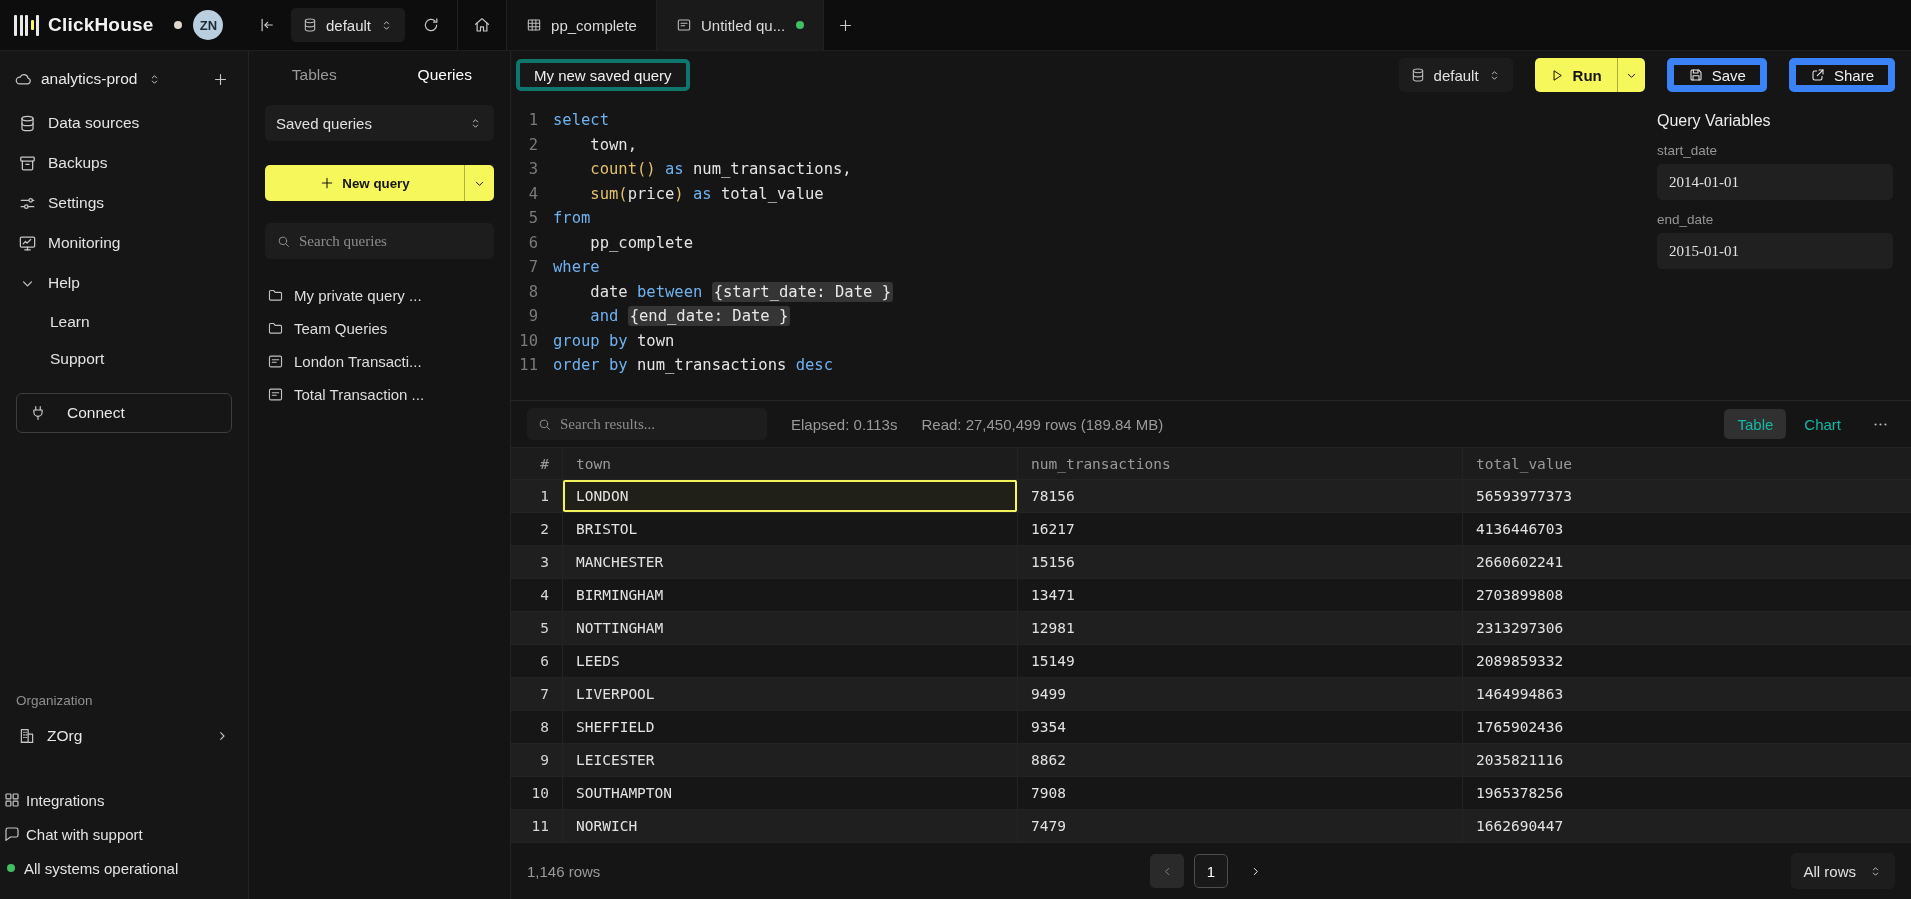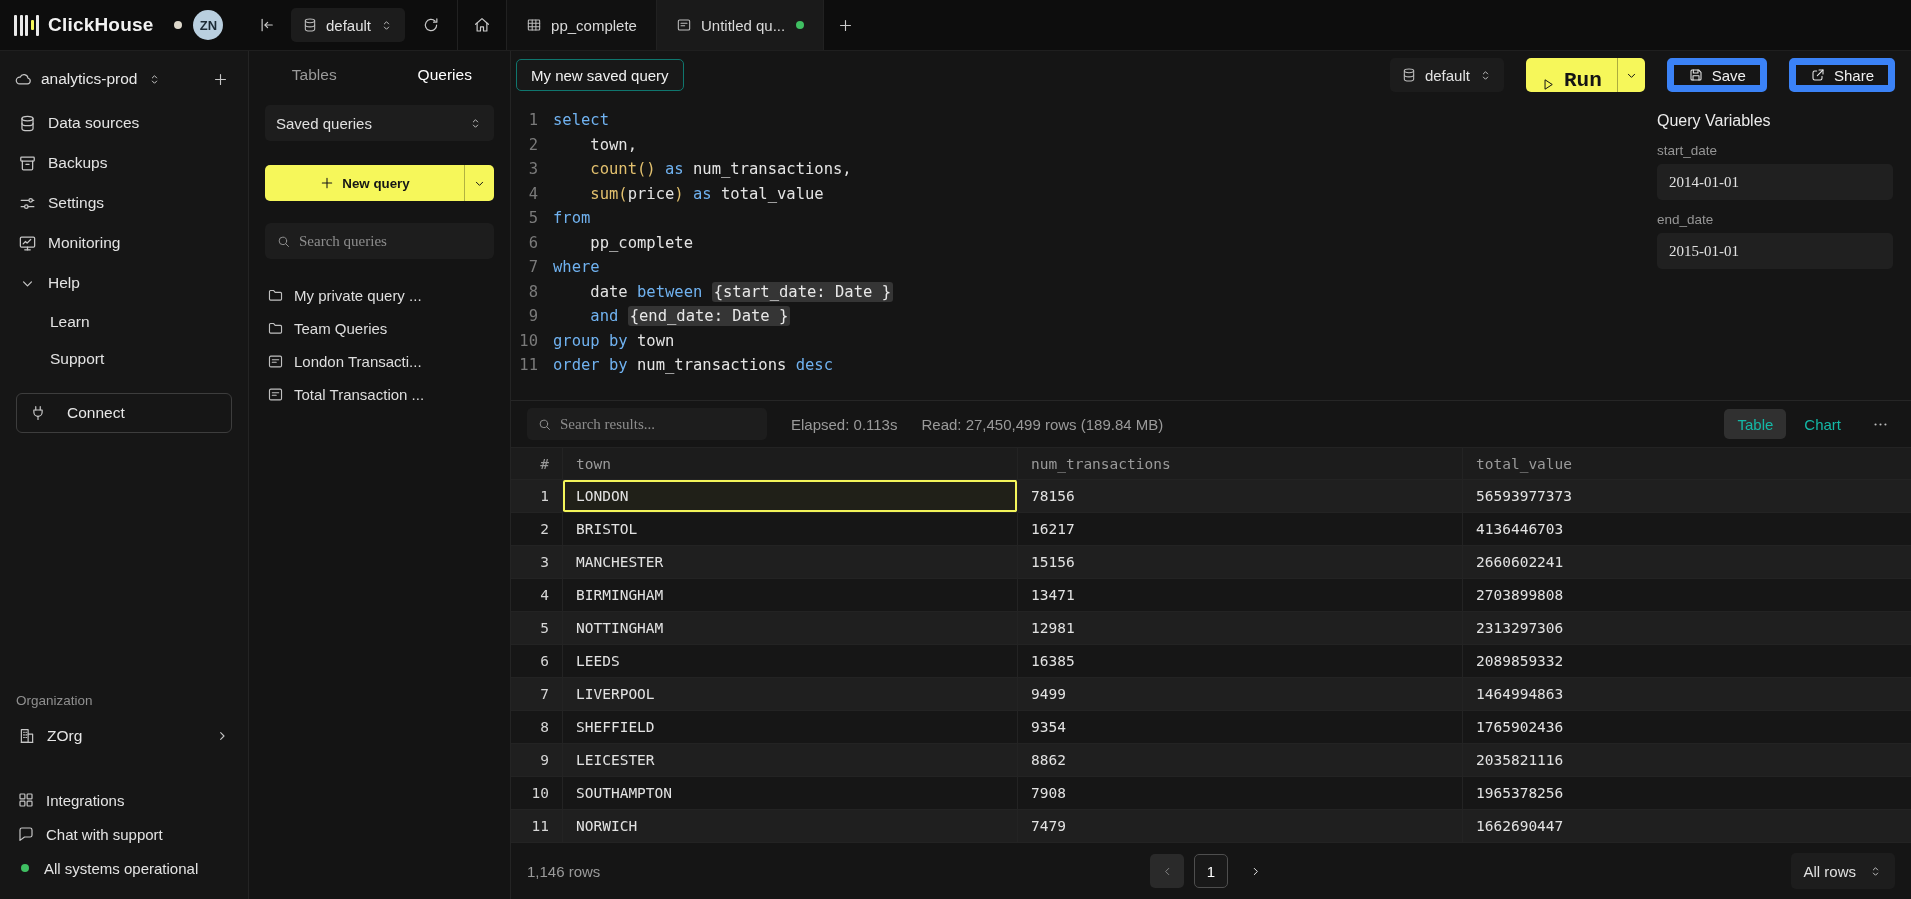--- a/index.html
+++ b/index.html
@@ -64,21 +64,21 @@
   .nav-item.indent{padding-left:42px;height:35px;}
   .nav-item .ic{color:#c6c6c6;}
   .connect-btn{margin:16px 16px 0;height:40px;border:1px solid #3d3d3d;border-radius:6px;display:flex;align-items:center;gap:20px;padding:0 12px;color:#e6e6e6;font-size:15.5px;}
   .connect-btn .ic{color:#c6c6c6;}
   .org-section{margin-top:auto;padding-bottom:28px;}
   .org-label{color:#8f8f8f;font-size:13.5px;padding:0 16px 9px;}
   .org-row{display:flex;align-items:center;gap:11px;height:38px;margin:0 8px;padding:0 10px;border-radius:6px;font-size:15.5px;cursor:pointer;}
   .org-row .ic{color:#c6c6c6;}
   .org-chevron{margin-left:auto;}
   .sidebar-bottom{display:flex;flex-direction:column;padding-bottom:6px;}
-  .bottom-item{display:flex;align-items:center;gap:11px;height:34px;padding:0 17px;font-size:15px;color:#e3e3e3;cursor:pointer;}
+  .bottom-item{display:flex;align-items:center;gap:5px;height:34px;padding:0 3px;font-size:15px;color:#e3e3e3;cursor:pointer;}
   .bottom-item .ic{color:#c6c6c6;}
   .bottom-item .ic.green{color:var(--green);}
 
   
   .query-panel{flex:0 0 250px;background:var(--bg-panel);border-right:1px solid #242424;display:flex;flex-direction:column;}
   .qp-tabs{flex:0 0 48px;display:flex;}
   .qp-tab{flex:1;display:flex;align-items:center;justify-content:center;color:#9a9a9a;font-size:15.5px;cursor:pointer;}
   .qp-tab.active{color:#ffffff;}
   .select-pill{margin:6px 16px 0;height:36px;background:#1d1d1d;border-radius:5px;display:flex;align-items:center;justify-content:space-between;padding:0 11px;font-size:15px;color:#e0e0e0;cursor:pointer;}
   .select-pill .ic{color:#bdbdbd;}
@@ -87,24 +87,24 @@
   .nq-caret{width:29px;display:flex;align-items:center;justify-content:center;color:#161616;}
   .qp-search{margin:22px 16px 0;height:36px;background:#1d1d1d;border-radius:6px;display:flex;align-items:center;gap:8px;padding:0 11px;color:#8f8f8f;}
   .qp-search input{flex:1;min-width:0;}
   .qp-list{margin-top:20px;display:flex;flex-direction:column;gap:1px;}
   .qp-item{display:flex;align-items:center;gap:10px;height:32px;padding:0 18px;font-size:15px;color:#dedede;cursor:pointer;white-space:nowrap;}
   .qp-item .ic{color:#c0c0c0;}
 
   
   .main-col{flex:1;display:flex;flex-direction:column;background:var(--bg-main);min-width:0;}
   .editor-header{flex:0 0 48px;display:flex;align-items:center;padding:0 16px 0 5px;}
-  .saved-tab{height:32px;border:1px solid #0f766e;border-radius:5px;display:flex;align-items:center;padding:0 14px;font-size:15px;background:#181818;color:#f0f0f0;cursor:pointer;}
+  .saved-tab{height:32px;border:4px solid #0f766e;border-radius:5px;display:flex;align-items:center;padding:0 14px;font-size:15px;background:#181818;color:#f0f0f0;cursor:pointer;}
   .eh-right{margin-left:auto;display:flex;align-items:center;gap:22px;}
   .run-btn{height:34px;background:var(--accent);color:#141414;border-radius:5px;display:flex;align-items:stretch;overflow:hidden;}
-  .run-main{display:flex;align-items:flex-end;gap:8px;padding:0 15px;border-right:1px solid rgba(0,0,0,.3);color:#141414;font-weight:700;font-size:21px;font-family:Liberation Mono, monospace;}
+  .run-main{display:flex;align-items:center;gap:8px;padding:0 15px;border-right:1px solid rgba(0,0,0,.3);color:#141414;font-weight:700;font-size:15px;}
   .run-caret{width:27px;display:flex;align-items:center;justify-content:center;color:#141414;}
   .ghost-btn{height:34px;border:7px solid #3b82f6;border-radius:5px;display:flex;align-items:center;gap:8px;padding:0 14px;color:#f0f0f0;font-size:15px;}
   .ghost-btn .ic{color:#e6e6e6;}
 
   .editor-row{flex:1;display:flex;min-height:0;}
   .editor{flex:1;padding:9px 0 0;font-family:"DejaVu Sans Mono","Liberation Mono",monospace;font-size:15.5px;line-height:24.5px;overflow:hidden;}
   .code-line{display:flex;white-space:pre;}
   .gutter{flex:0 0 42px;text-align:right;color:#7a7a7a;padding-right:15px;}
   .tok-p{color:#e4e4e4;}
   .tok-k{color:var(--kw);}
@@ -603,21 +603,21 @@
             </div>
             <div class="t-row odd">
               <div class="cell idx">5</div>
               <div class="cell">NOTTINGHAM</div>
               <div class="cell">12981</div>
               <div class="cell">2313297306</div>
             </div>
             <div class="t-row even">
               <div class="cell idx">6</div>
               <div class="cell">LEEDS</div>
-              <div class="cell">16385</div>
+              <div class="cell">15149</div>
               <div class="cell">2089859332</div>
             </div>
             <div class="t-row odd">
               <div class="cell idx">7</div>
               <div class="cell">LIVERPOOL</div>
               <div class="cell">9499</div>
               <div class="cell">1464994863</div>
             </div>
             <div class="t-row even">
               <div class="cell idx">8</div>

